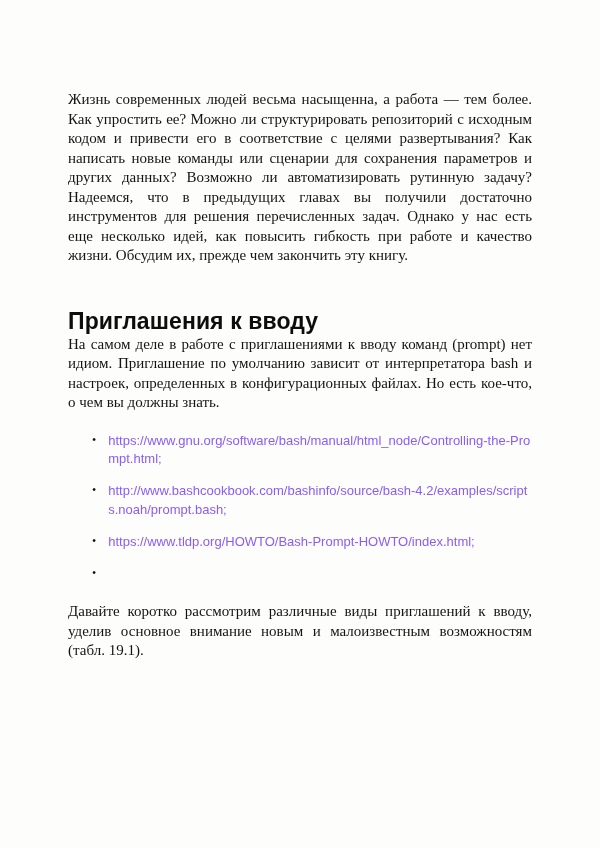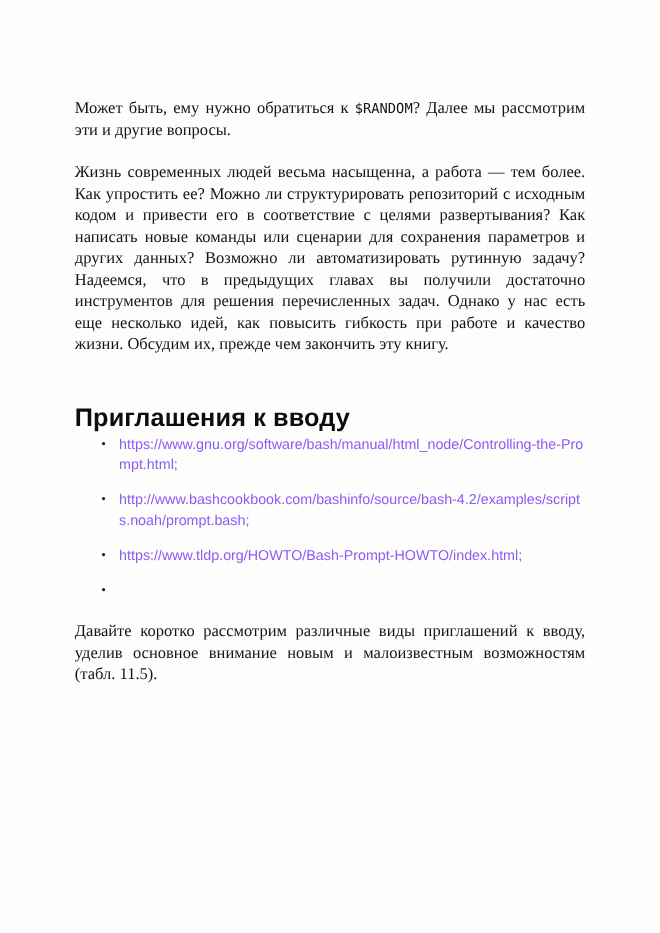--- a/index.html
+++ b/index.html
@@ -84,42 +84,42 @@
   }
 </style>
 </head>
 <body>
 
 <div class="page">
 
 
   <main class="body-text">
 
-    <p class="para"><span>Может быть, ему нужно обратиться к </span><code class="mono">$RANDOM</code><span>? Далее мы рассмотрим эти и другие вопросы.</span></p>
 
     <p class="para">Жизнь современных людей весьма насыщенна, а работа — тем более. Как упростить ее? Можно ли структурировать репозиторий с исходным кодом и привести его в соответствие с целями развертывания? Как написать новые команды или сценарии для сохранения параметров и других данных? Возможно ли автоматизировать рутинную задачу? Надеемся, что в предыдущих главах вы получили достаточно инструментов для решения перечисленных задач. Однако у нас есть еще несколько идей, как повысить гибкость при работе и качество жизни. Обсудим их, прежде чем закончить эту книгу.</p>
 
     <h1 class="section-title">Приглашения к вводу</h1>
 
+    <p class="para">На самом деле в работе с приглашениями к вводу команд (prompt) нет идиом. Приглашение по умолчанию зависит от интерпретатора bash и настроек, определенных в конфигурационных файлах. Но есть кое-что, о чем вы должны знать.</p>
 
 
     <ul class="url-list">
       <li>
         <span class="bullet">•</span>
         <span class="url">https://www.gnu.org/software/bash/manual/html_node/Controlling-the-Prompt.html;</span>
       </li>
       <li>
         <span class="bullet">•</span>
         <span class="url">http://www.bashcookbook.com/bashinfo/source/bash-4.2/examples/scripts.noah/prompt.bash;</span>
       </li>
       <li>
         <span class="bullet">•</span>
         <span class="url">https://www.tldp.org/HOWTO/Bash-Prompt-HOWTO/index.html;</span>
       </li>
       <li>
         <span class="bullet">•</span>
       </li>
     </ul>
 
-    <p class="para">Давайте коротко рассмотрим различные виды приглашений к вводу, уделив основное внимание новым и малоизвестным возможностям (табл. 11.5).</p>
+    <p class="para">Давайте коротко рассмотрим различные виды приглашений к вводу, уделив основное внимание новым и малоизвестным возможностям (табл. 19.1).</p>
 
   </main>
 </div>
 
 </body></html>

